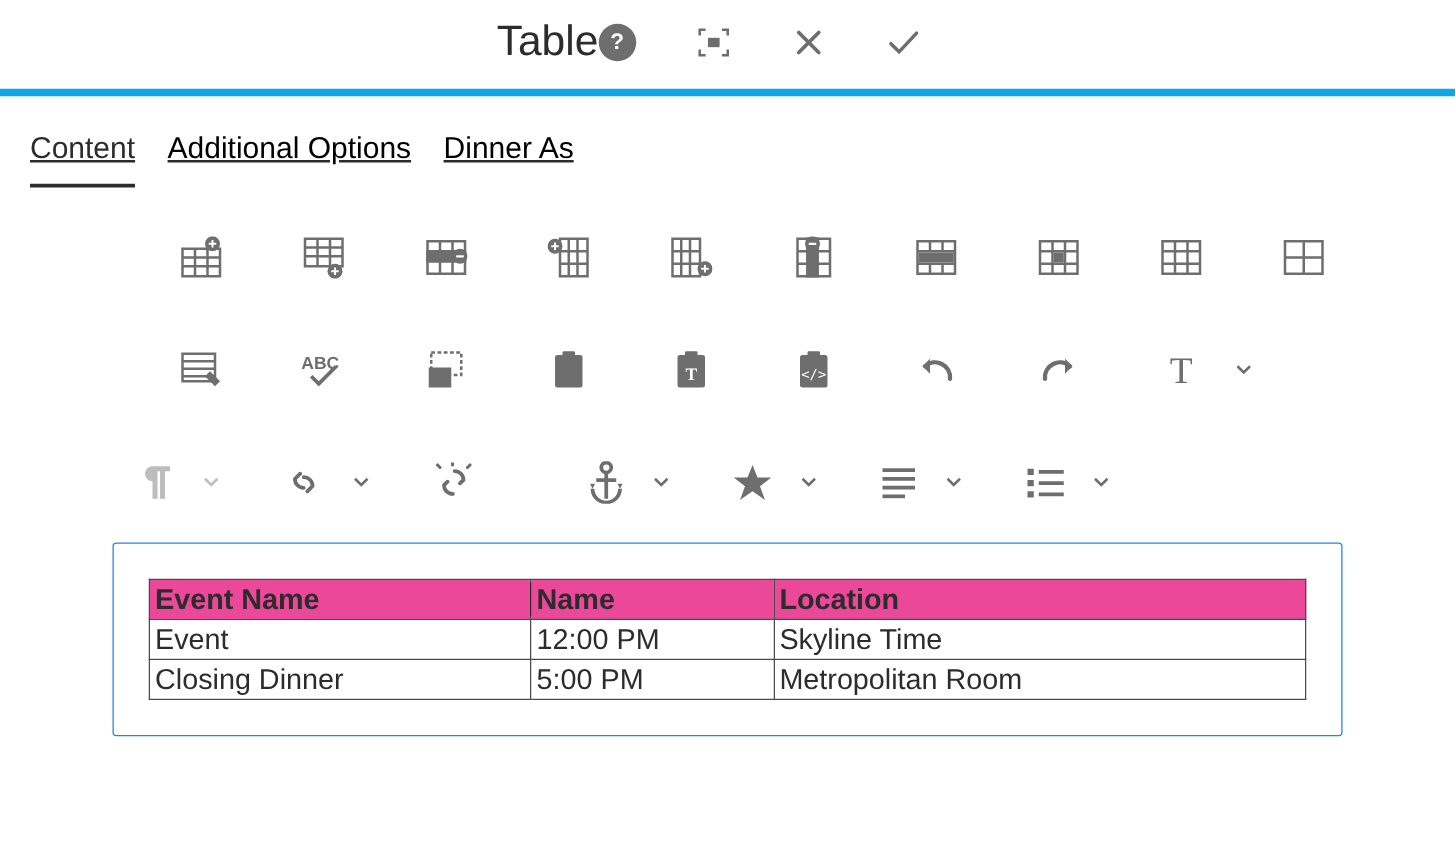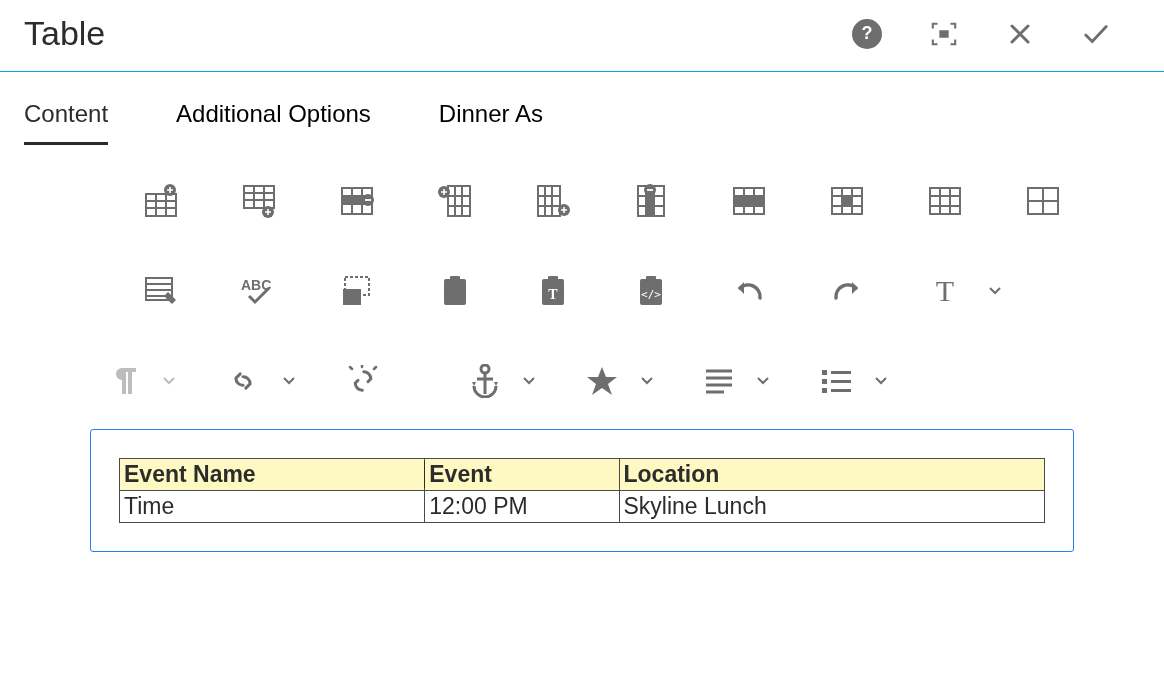--- a/index.html
+++ b/index.html
@@ -6,23 +6,23 @@
     body {
       font-family: -apple-system, BlinkMacSystemFont, 'Segoe UI', sans-serif;
       background: #fff;
       color: #2c2c2c;
       width: 1164px;
       height: 692px;
     }
     .header {
       display: flex;
       align-items: center;
-      justify-content: space-between;
+      justify-content: center;
       padding: 14px 24px 18px 24px;
-      border-bottom: 1px solid #0ea5e9;
+      border-bottom: 6px solid #0ea5e9;
     }
     .header-title {
       font-size: 34px;
       font-weight: 300;
       color: #2c2c2c;
     }
     .header-actions {
       display: flex;
       align-items: center;
       gap: 48px;
@@ -36,22 +36,23 @@
       justify-content: center;
       cursor: pointer;
       color: #6e6e6e;
     }
     .header-icon.help-filled {
       width: 30px; height: 30px; border-radius: 50%;
       background: #6e6e6e; color: #fff; font-weight: bold; font-size: 18px;
     }
     .tabs {
       display: flex;
-      gap: 68px;
+      gap: 26px;
       padding: 28px 0 0 24px;
+      text-decoration: underline;
     }
     .tab {
       font-size: 24px;
       color: #000000;
       padding-bottom: 14px;
       cursor: pointer;
       font-weight: 400;
     }
     .tab.active {
       color: #2c2c2c;
@@ -104,21 +105,21 @@
     }
     table.data-table th, table.data-table td {
       border: 1px solid #4b4b4b;
       padding: 2px 4px;
       text-align: left;
       font-size: 23px;
       font-weight: 400;
       color: #2c2c2c;
     }
     table.data-table th {
-      background: #fef9c3;
+      background: #ec4899;
       font-weight: 600;
       color: #2c2c2c;
     }
     .th-cursor { position: relative; }
     .th-cursor::after {
       content: '';
       position: absolute;
       right: -1px; top: 2px; bottom: 2px;
       width: 1px;
       background: #2c2c2c;
@@ -398,25 +399,30 @@
     </div>
   </div>
 
 </div>
 
 <div class="content-area">
   <table class="data-table">
     <thead>
       <tr>
         <th class="th-cursor" style="width:33%;">Event Name</th>
-        <th style="width:21%;">Event</th>
+        <th style="width:21%;">Name</th>
         <th>Location</th>
       </tr>
     </thead>
     <tbody>
       <tr>
-        <td>Time</td>
+        <td>Event</td>
         <td>12:00 PM</td>
-        <td>Skyline Lunch</td>
+        <td>Skyline Time</td>
+      </tr>
+      <tr>
+        <td>Closing Dinner</td>
+        <td>5:00 PM</td>
+        <td>Metropolitan Room</td>
       </tr>
     </tbody>
   </table>
 </div>
 
 </body></html>

